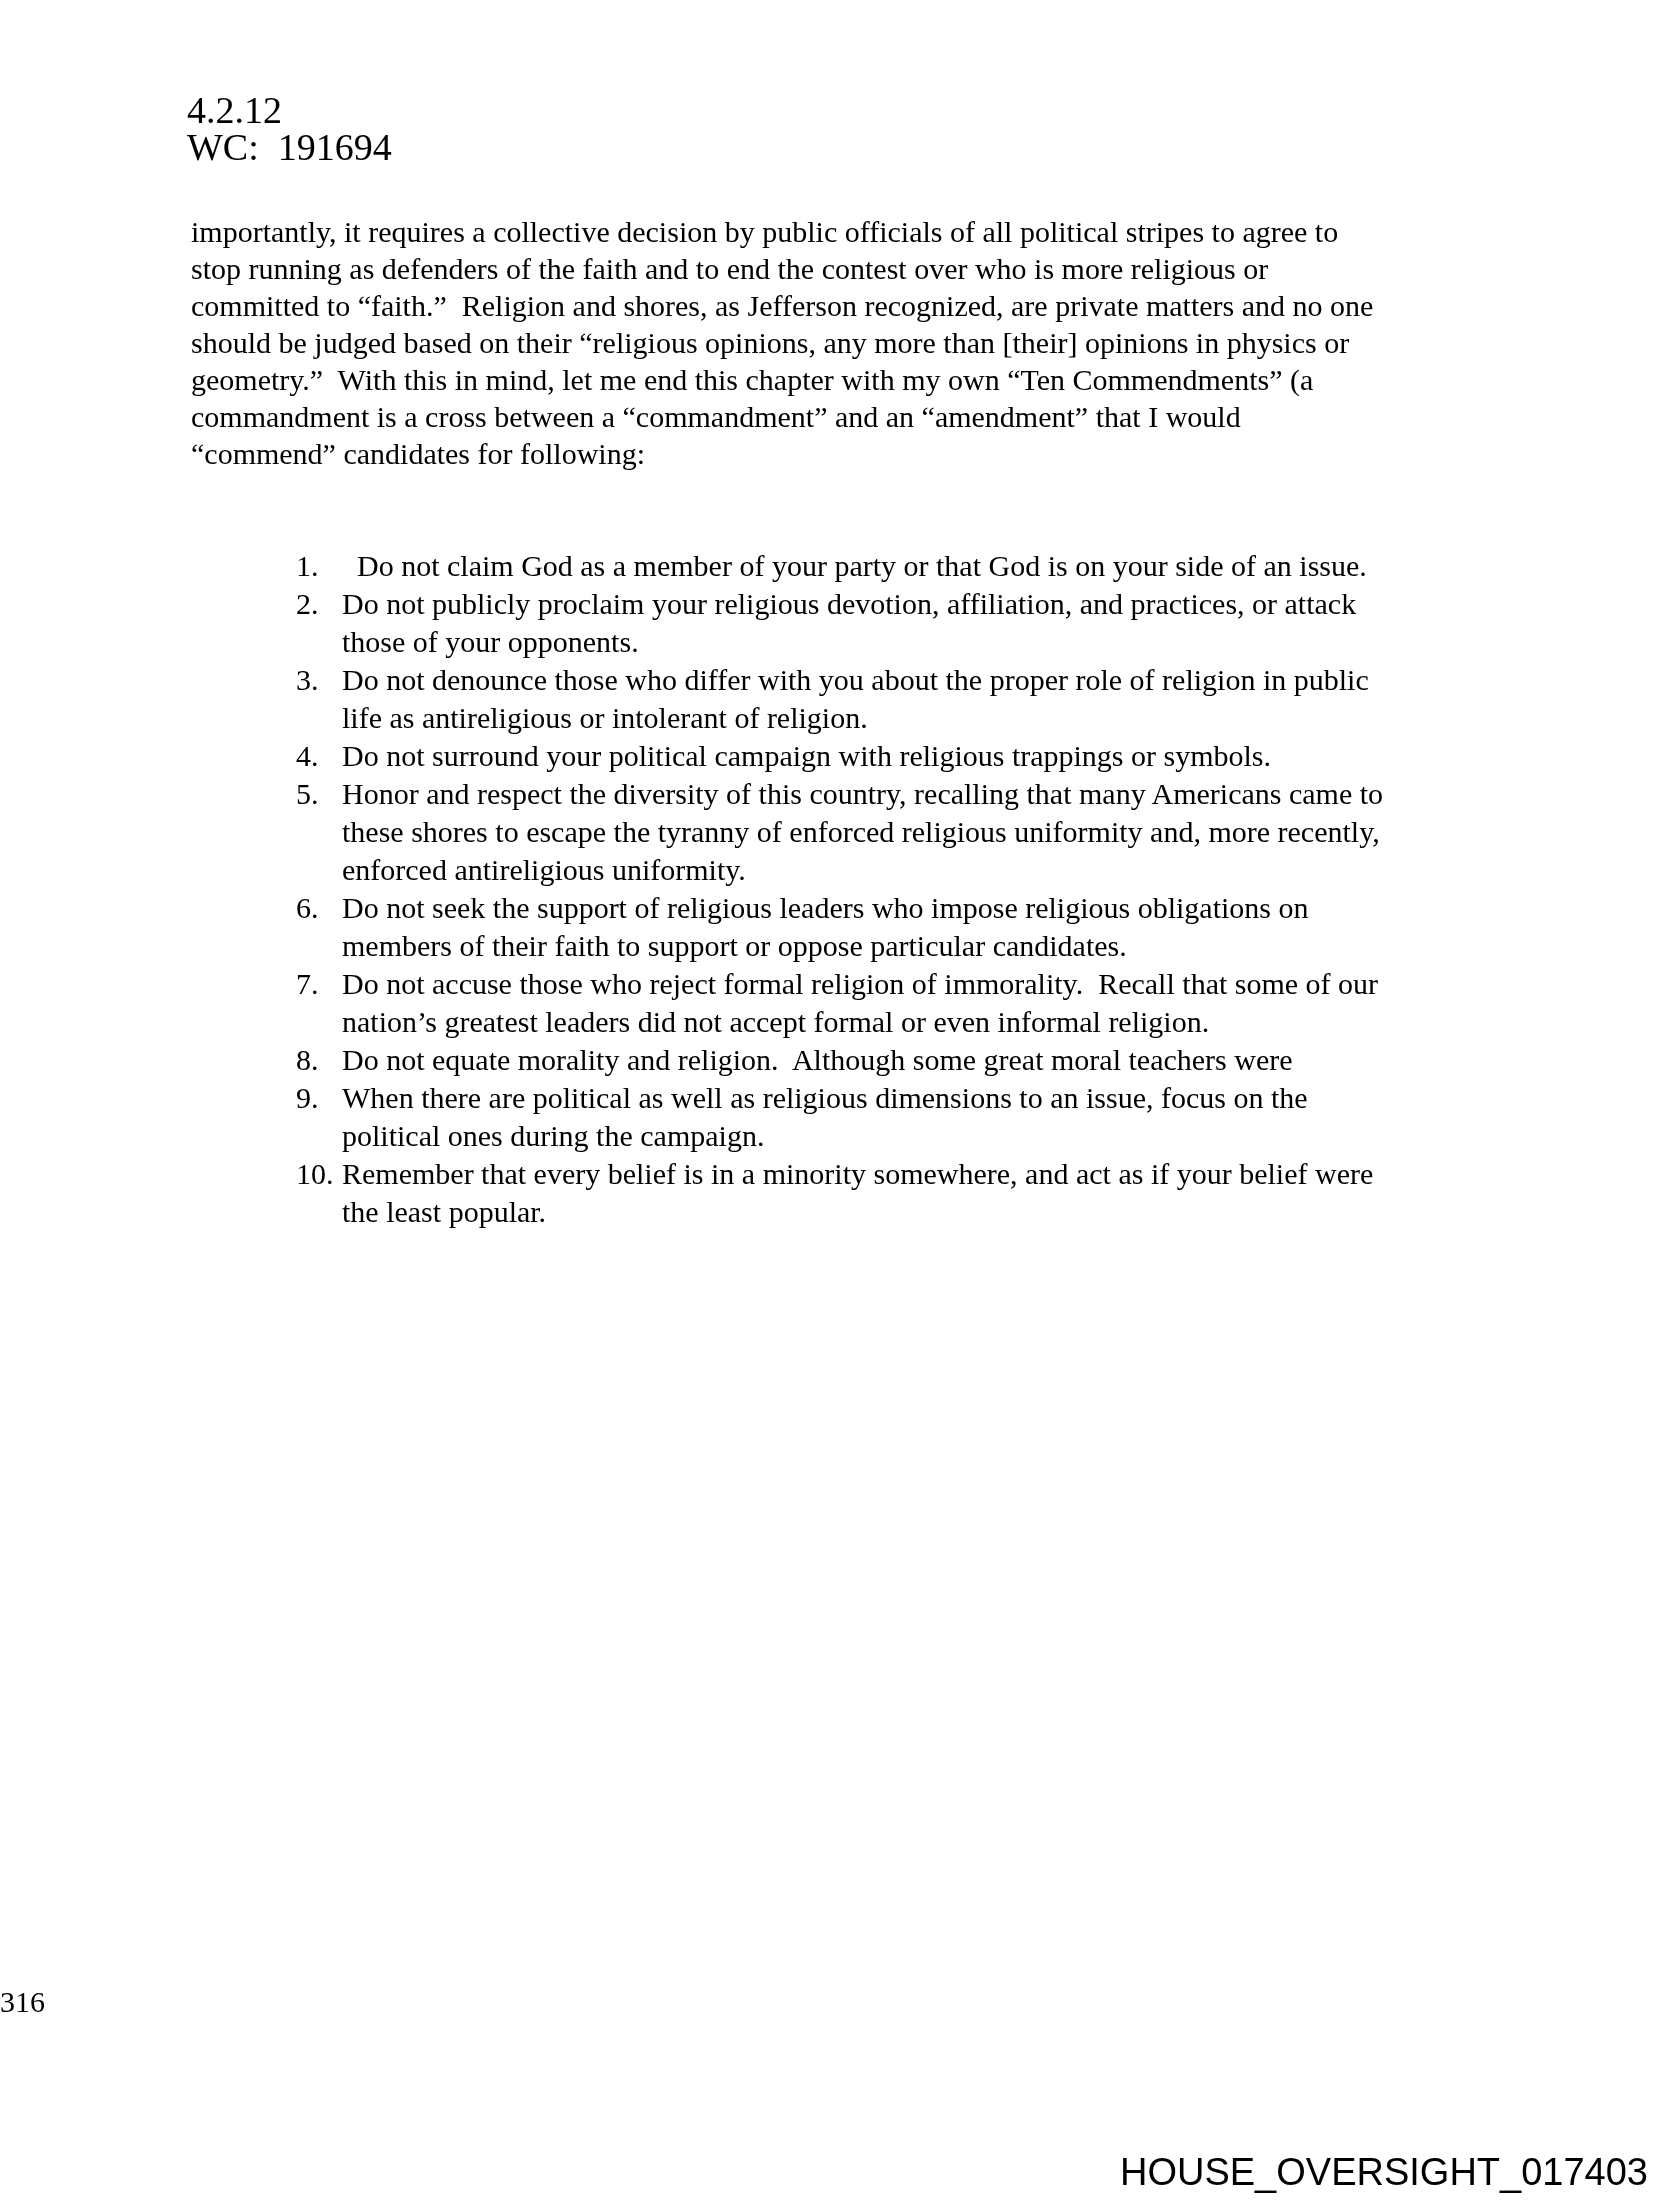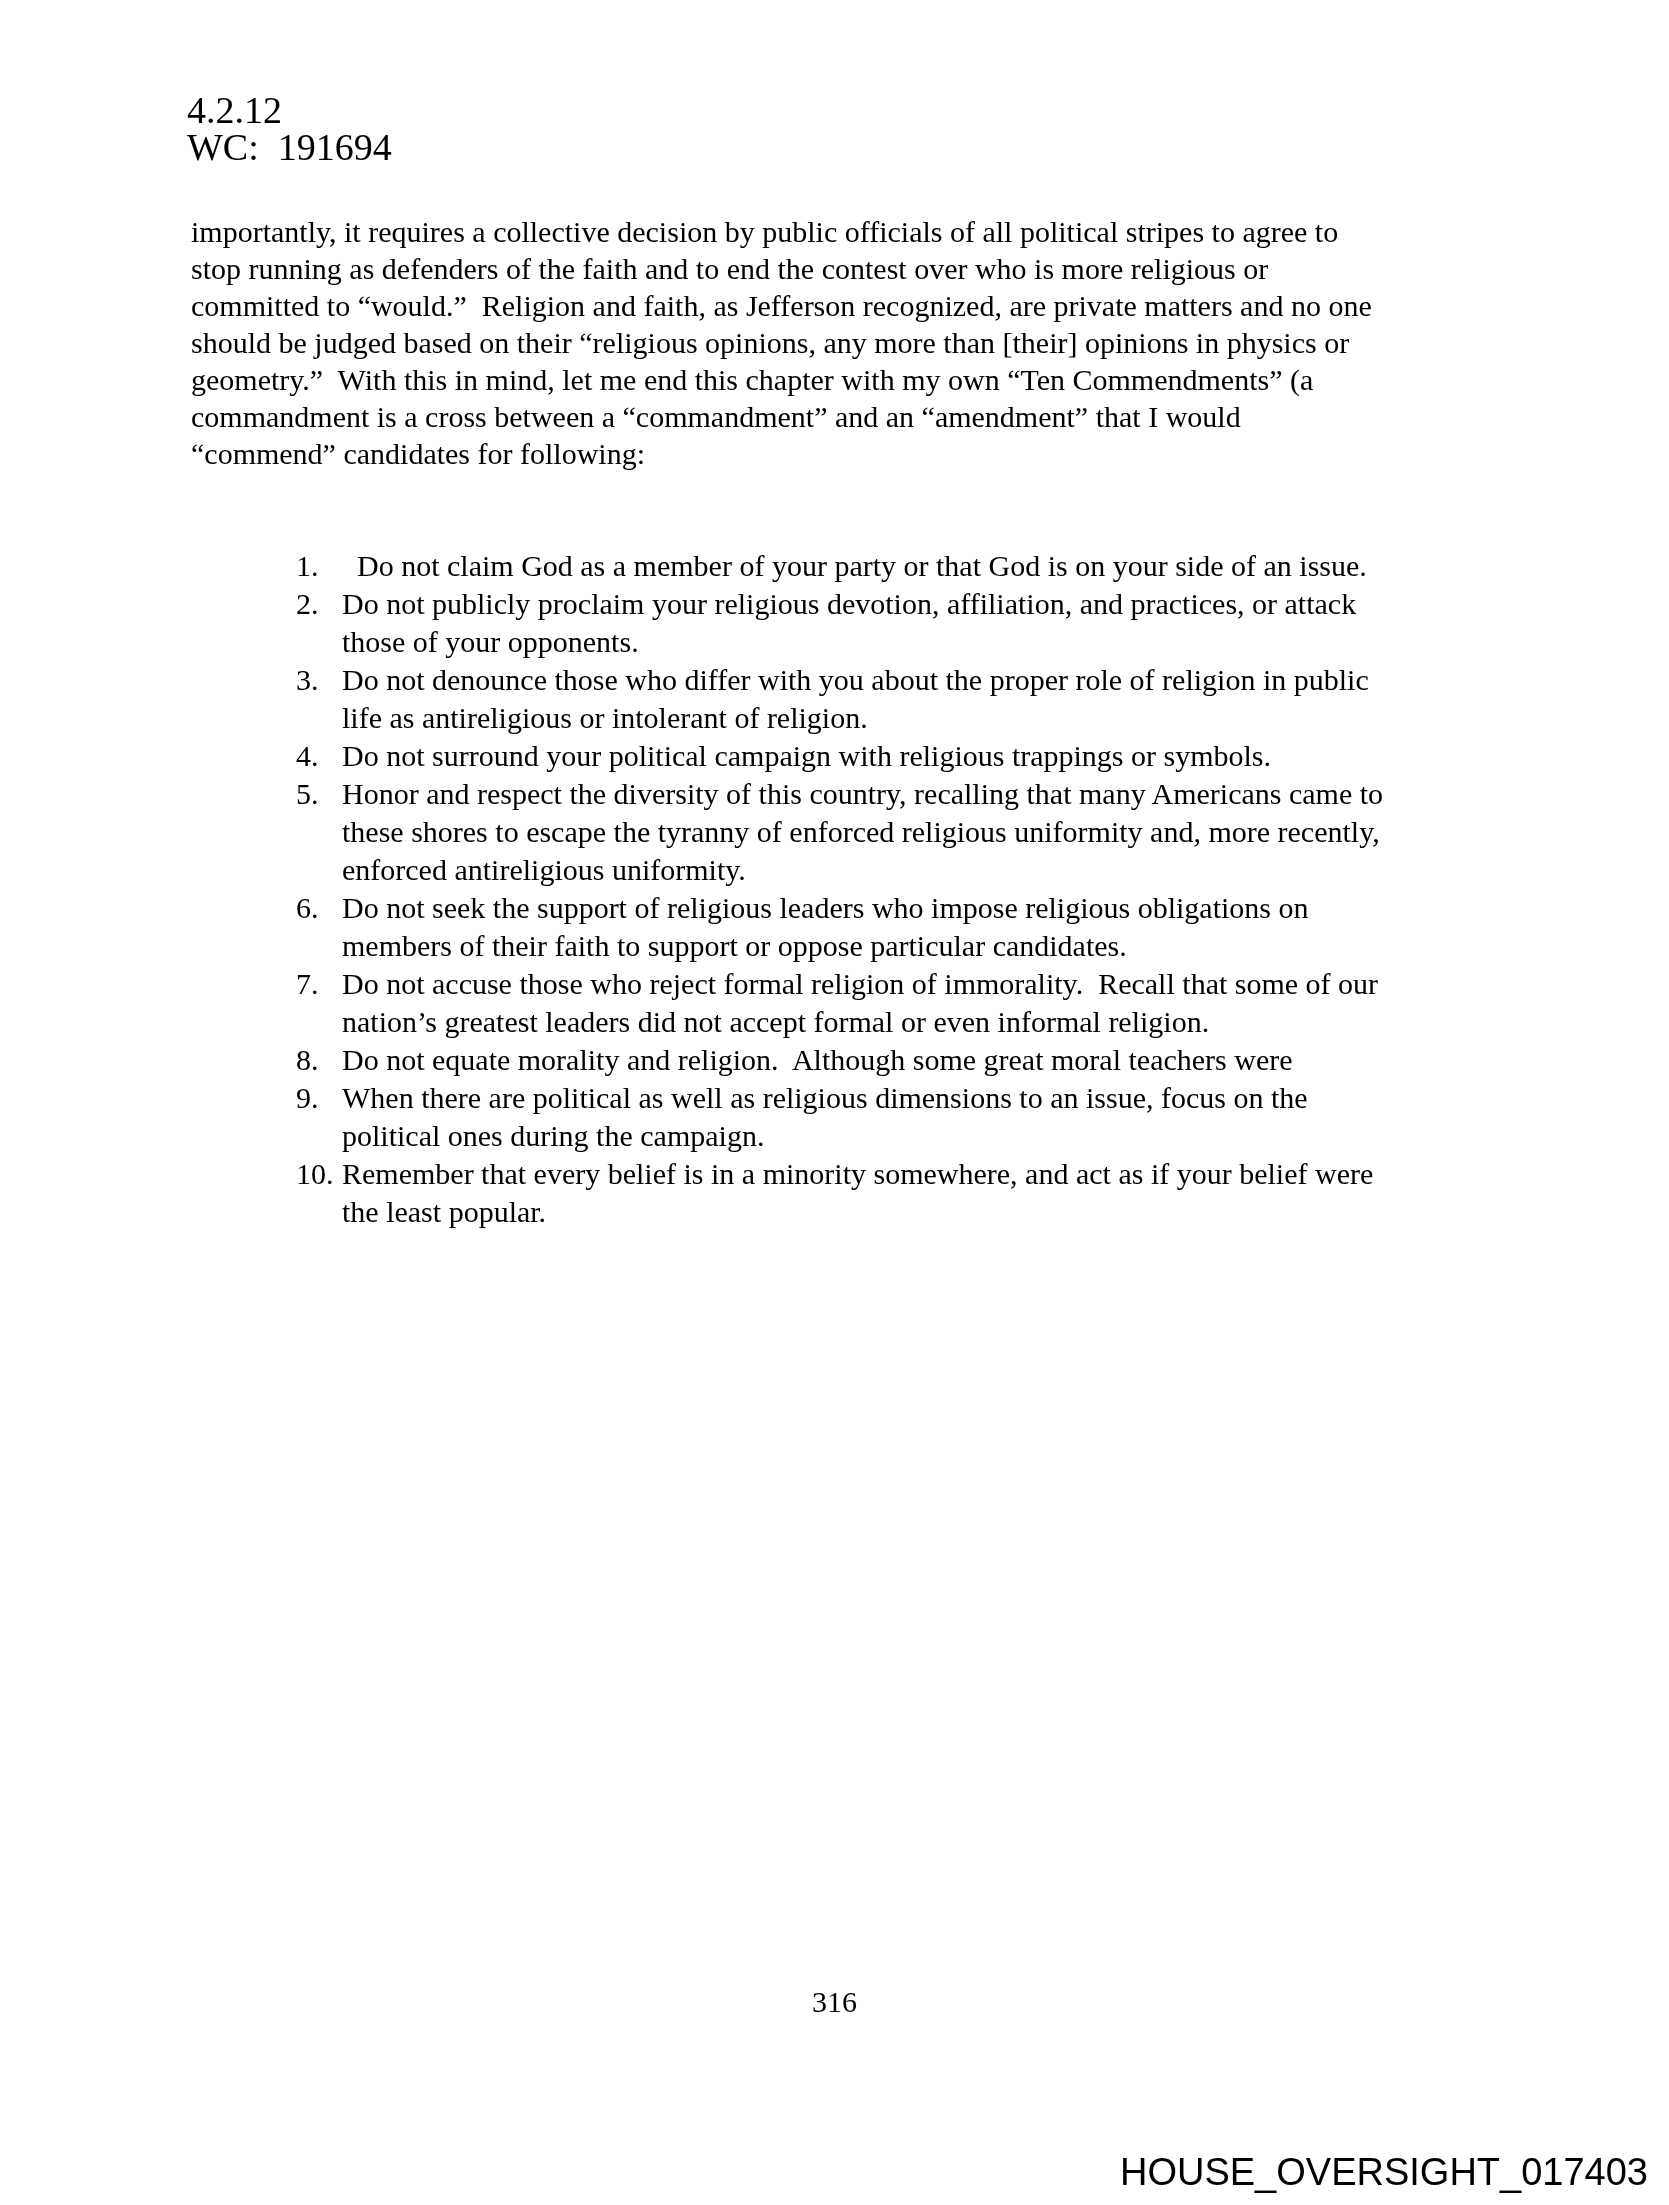--- a/index.html
+++ b/index.html
@@ -39,21 +39,20 @@
   }
   .list-item { display: flex; align-items: flex-start; }
   .num { flex: 0 0 46px; white-space: pre; }
   .li-lines { flex: 0 0 auto; }
 
   .page-number {
     position: absolute;
     left: 0;
     top: 1983px;
     width: 1669px;
-    text-align: center;
     font-size: 30px;
     line-height: 37px;
   }
 
   .stamp {
     position: absolute;
     top: 2155px;
     right: 21px;
     font-family: "Liberation Sans", sans-serif;
     font-size: 38px;
@@ -66,21 +65,21 @@
 <div class="page">
 
   <div class="header">
     <div class="tline">4.2.12</div>
     <div class="tline">WC:  191694</div>
   </div>
 
   <div class="intro" id="intro-block">
       <div class="tline">importantly, it requires a collective decision by public officials of all political stripes to agree to</div>
       <div class="tline">stop running as defenders of the faith and to end the contest over who is more religious or</div>
-      <div class="tline">committed to “would.”  Religion and faith, as Jefferson recognized, are private matters and no one</div>
+      <div class="tline">committed to “faith.”  Religion and shores, as Jefferson recognized, are private matters and no one</div>
       <div class="tline">should be judged based on their “religious opinions, any more than [their] opinions in physics or</div>
       <div class="tline">geometry.”  With this in mind, let me end this chapter with my own “Ten Commendments” (a</div>
       <div class="tline">commandment is a cross between a “commandment” and an “amendment” that I would</div>
       <div class="tline">“commend” candidates for following:</div>
     </div>
 
   <div class="list" id="list-block">
       <div class="list-item">
         <span class="num">1.</span>
         <div class="li-lines">

